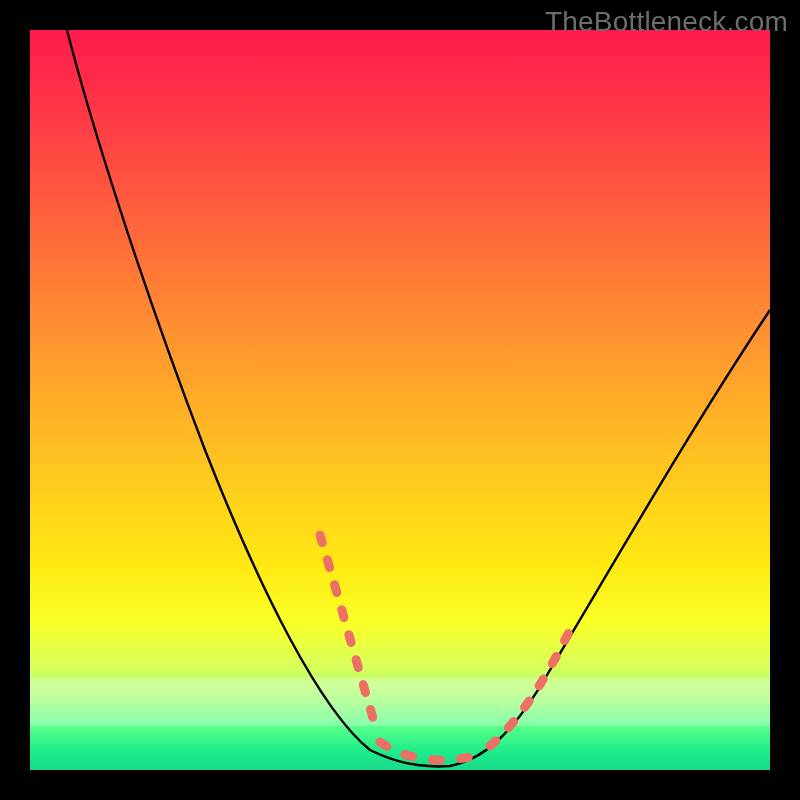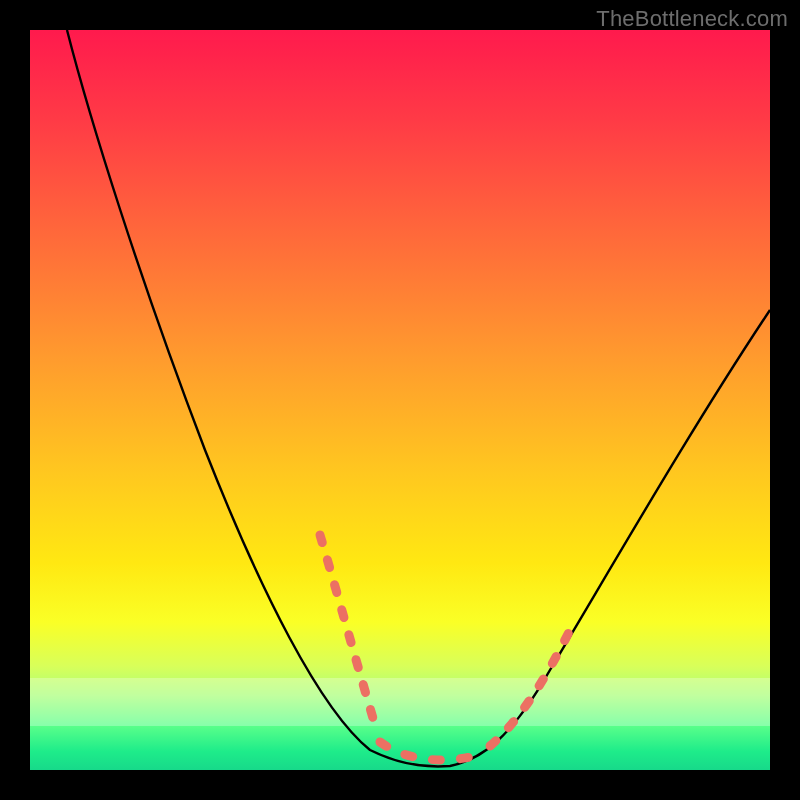--- a/index.html
+++ b/index.html
@@ -53,21 +53,21 @@
     top: 0;
     width: 100%;
     height: 100%;
     overflow: visible;
   }
   .watermark {
     position: absolute;
     top: 6px;
     right: 12px;
     color: #6d6d6d;
-    font-size: 22px;
+    font-size: 28px;
     font-weight: 400;
     letter-spacing: 0.2px;
     user-select: none;
   }
 </style>
 </head>
 <body>
 
 <div class="frame">
 

